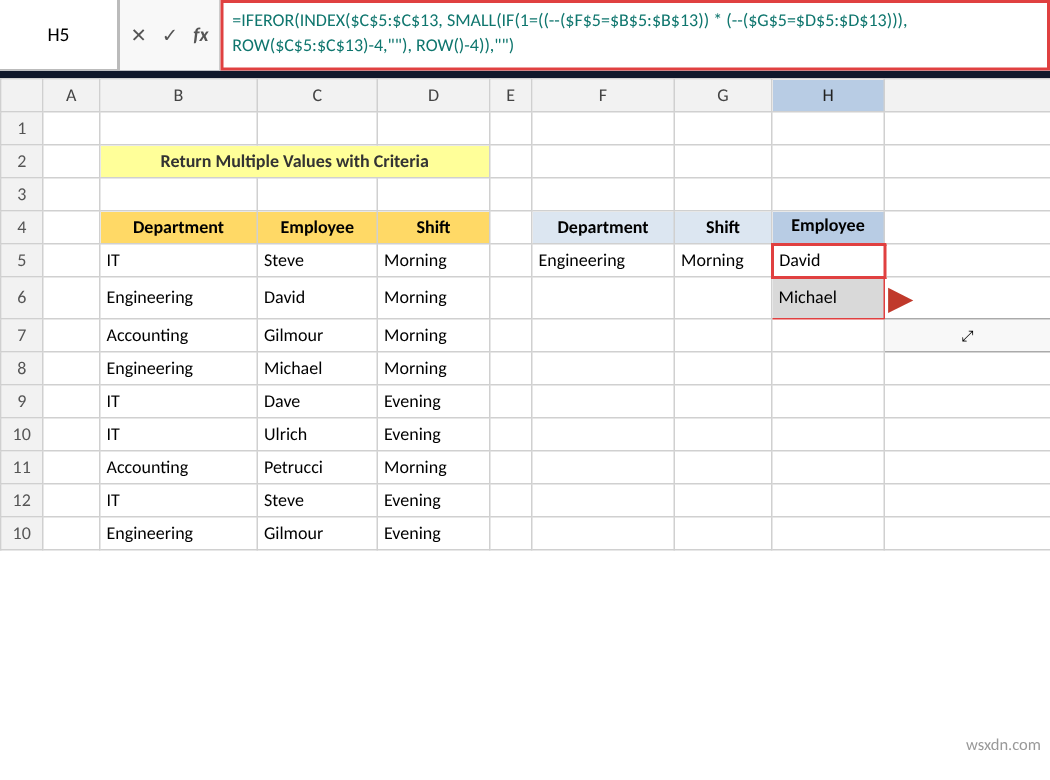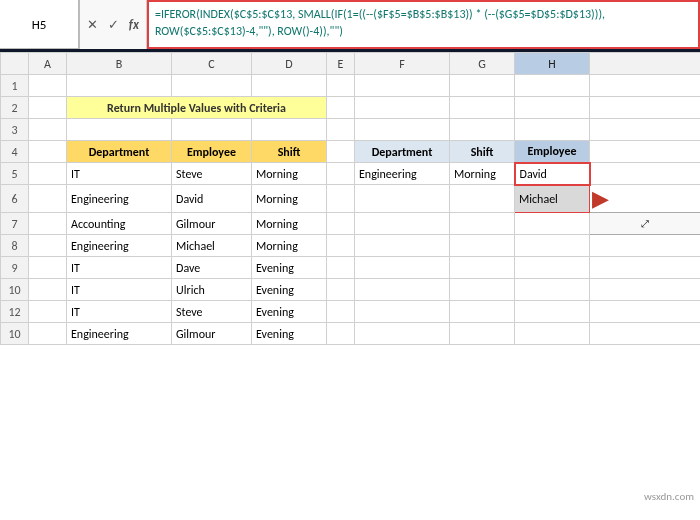--- a/index.html
+++ b/index.html
@@ -9,21 +9,21 @@
       background: #fff;
       width: 700px;
       height: 520px;
       overflow: hidden;
     }
 
     
     .formula-bar {
       display: flex;
       align-items: stretch;
-      border-bottom: 3px solid #0f172a;
+      border-bottom: 5px solid #0f172a;
       background: #f8f8f8;
       height: 52px;
     }
 
     .cell-ref-box {
       width: 80px;
       min-width: 80px;
       border: 1px solid #bbb;
       border-top: none;
       border-left: none;
@@ -357,20 +357,32 @@
         <td class="data-cell left-table">IT</td>
         <td class="data-cell left-table">Ulrich</td>
         <td class="data-cell left-table">Evening</td>
         <td class="data-cell"></td>
         <td class="data-cell"></td>
         <td class="data-cell"></td>
         <td class="data-cell"></td>
         <td class="data-cell"></td>
       </tr>
 
+      <tr>
+        <td class="row-header">11</td>
+        <td class="data-cell"></td>
+        <td class="data-cell left-table">Accounting</td>
+        <td class="data-cell left-table">Petrucci</td>
+        <td class="data-cell left-table">Morning</td>
+        <td class="data-cell"></td>
+        <td class="data-cell"></td>
+        <td class="data-cell"></td>
+        <td class="data-cell"></td>
+        <td class="data-cell"></td>
+      </tr>
 
       <tr>
         <td class="row-header">12</td>
         <td class="data-cell"></td>
         <td class="data-cell left-table">IT</td>
         <td class="data-cell left-table">Steve</td>
         <td class="data-cell left-table">Evening</td>
         <td class="data-cell"></td>
         <td class="data-cell"></td>
         <td class="data-cell"></td>

